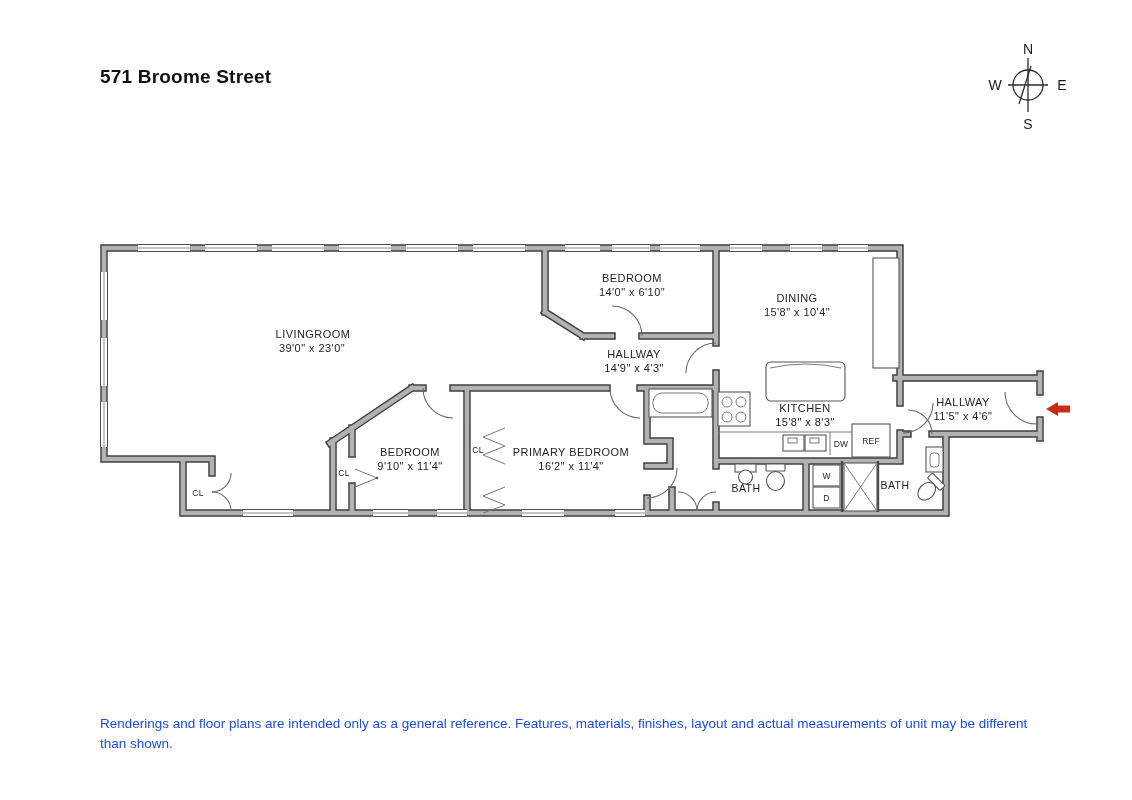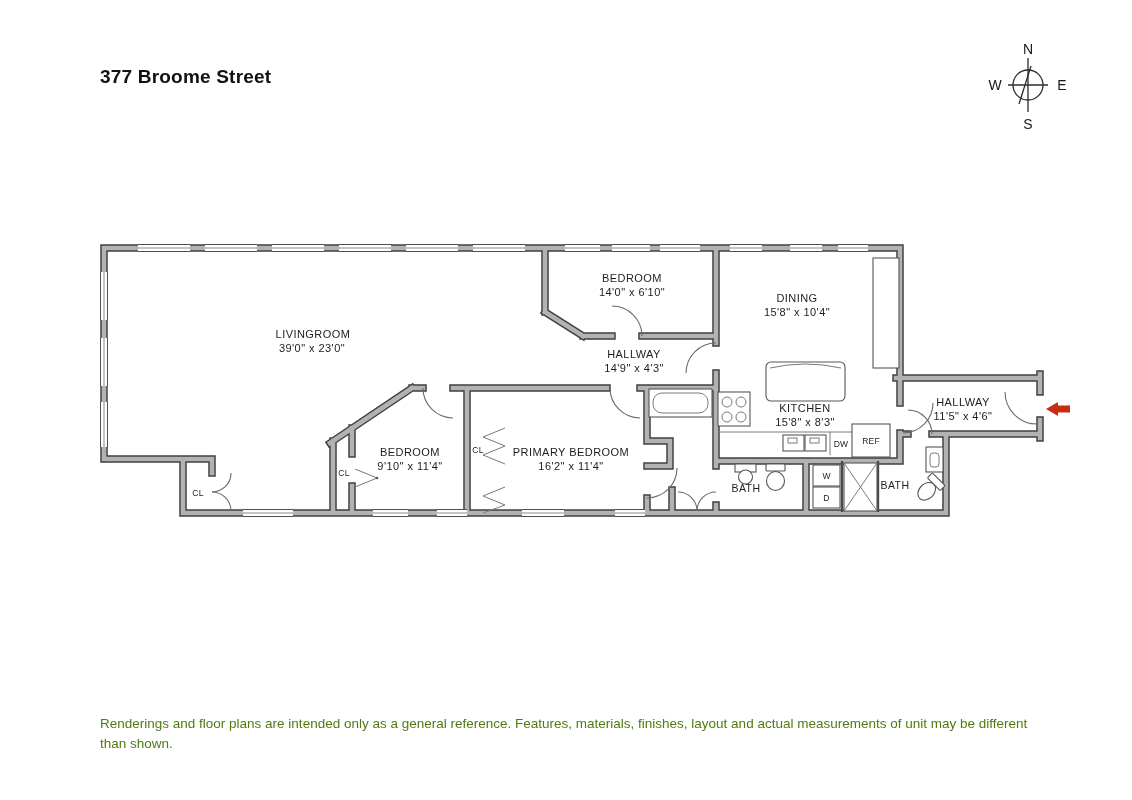--- a/index.html
+++ b/index.html
@@ -1,21 +1,21 @@
 <!DOCTYPE html>
 <html><head>
 <meta charset="utf-8">
 <style>
   html,body{margin:0;padding:0;background:#fff;}
   #page{position:relative;width:1132px;height:800px;background:#ffffff;overflow:hidden;
         font-family:"Liberation Sans", sans-serif;color:#1c1c1c;}
   #title{position:absolute;left:100px;top:66px;font-size:19px;font-weight:bold;color:#111;
          letter-spacing:.2px;}
   #disclaimer{position:absolute;left:100px;top:714px;width:945px;font-size:13.5px;
-              line-height:1.45;color:#4d7c0f;}
+              line-height:1.45;color:#1d4ed8;}
   svg{position:absolute;left:0;top:0;}
   .wall-dark{fill:none;stroke:#3f3f3f;stroke-width:7.5;stroke-linecap:square;stroke-linejoin:miter;}
   .wall-fill{fill:none;stroke:#b2b2b2;stroke-width:4.6;stroke-linecap:square;stroke-linejoin:miter;}
   .wall-med{fill:none;stroke:#4a4a4a;stroke-width:2.4;}
   .win-edge{fill:none;stroke:#4f4f4f;stroke-width:8;}
   .win-white{fill:none;stroke:#ffffff;stroke-width:6;}
   .win-mid{fill:none;stroke:#8a8a8a;stroke-width:1;}
   .door{fill:none;stroke:#6a6a6a;stroke-width:1.1;}
   .fx{fill:#ffffff;stroke:#565656;stroke-width:1.1;}
   .fx-light{fill:none;stroke:#7a7a7a;stroke-width:1;}
@@ -23,21 +23,21 @@
   .bath-lb{font-size:10.5px;letter-spacing:.4px;fill:#1d1d1d;text-anchor:middle;}
   .sm{font-size:8.5px;letter-spacing:.2px;fill:#1d1d1d;text-anchor:middle;}
   .cmp{font-size:14px;fill:#181818;text-anchor:middle;}
   .cmp-line{fill:none;stroke:#2c2c2c;stroke-width:1.3;}
 </style>
 </head>
 <body>
 
 <div id="page">
 
-  <div id="title">377 Broome Street</div>
+  <div id="title">571 Broome Street</div>
 
   <svg width="1132" height="800" viewBox="0 0 1132 800">
     <defs>
       <path id="wallpath" d="
         M 104,248 L 900,248
         M 104,248 L 104,459
         M 104,459 L 212,459
         M 212,459 L 212,473
         M 183,459 L 183,513
         M 183,513 L 946,513

